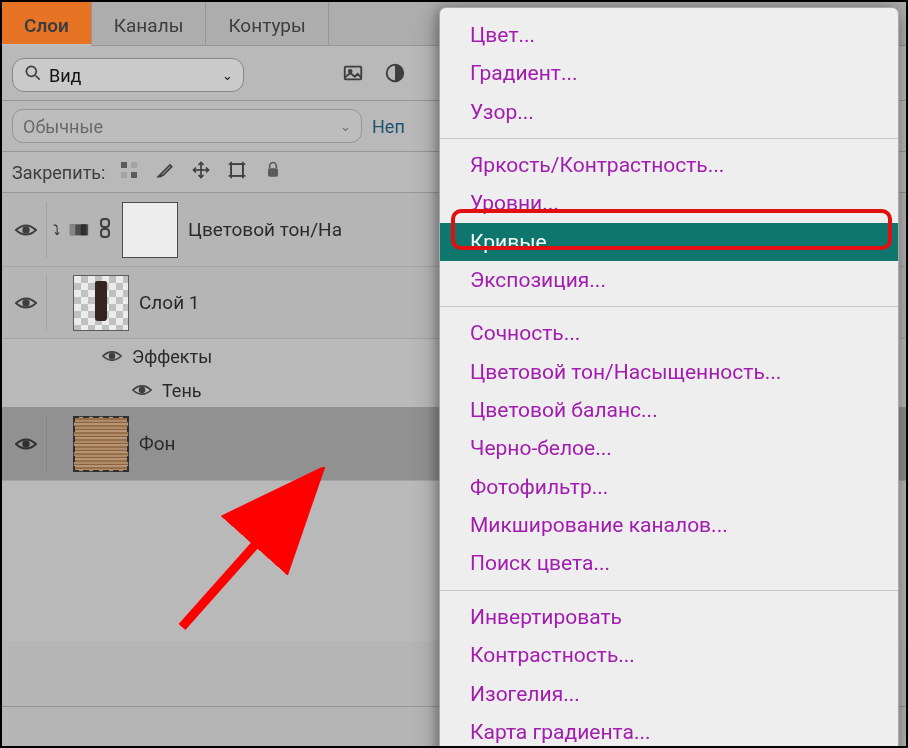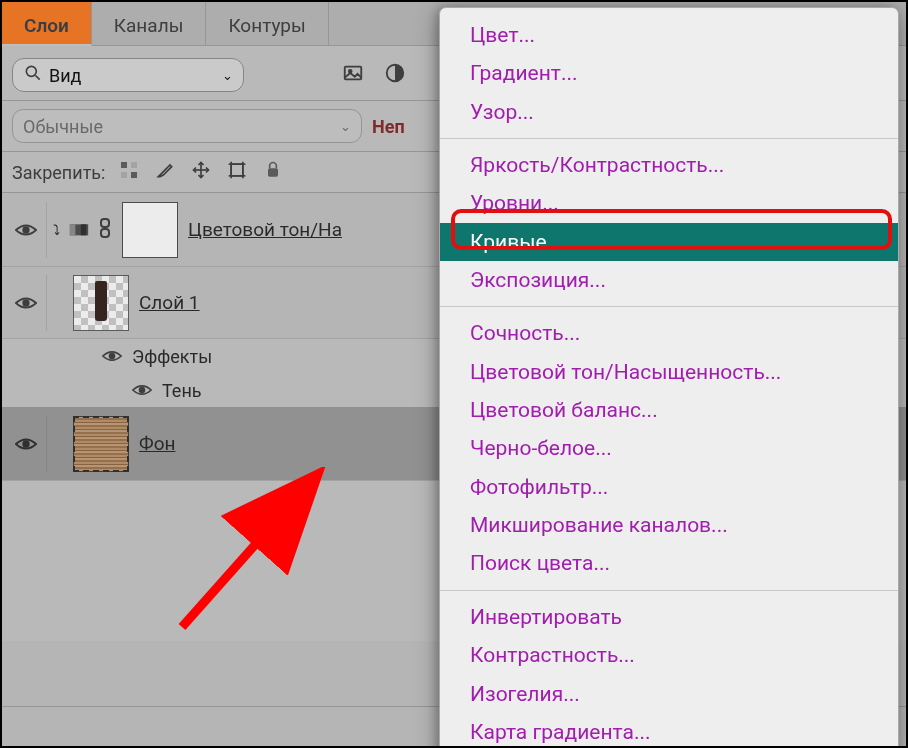--- a/index.html
+++ b/index.html
@@ -93,22 +93,21 @@
       border-radius: 11px;
       padding: 4px 10px;
       font-size: 18px;
       width: 350px;
       height: 34px;
       justify-content: space-between;
       color: #666;
     }
     .opacity-label {
       font-size: 18px;
-      color: #7f1d1d;
-      font-weight: bold;
+      color: #0c4a6e;
     }
     .lock-row {
       display: flex;
       align-items: center;
       padding: 8px 10px;
       gap: 14px;
       border-bottom: 1px solid #9a9a9a;
       background: #c3c3c3;
     }
     .lock-label {
@@ -195,24 +194,22 @@
       outline: 2px dashed #222;
       outline-offset: -2px;
     }
     .thumb.white-mask {
       background: #fff;
       border: 1px solid #444;
     }
     .layer-name {
       font-size: 19px;
       color: #1a1a1a;
-      text-decoration: underline;
     }
     .layer-name.under {
-      text-decoration: underline;
     }
     .effects-sub {
       padding: 4px 10px 4px 100px;
       display: flex;
       align-items: center;
       gap: 10px;
       font-size: 18px;
       color: #1a1a1a;
       height: 34px;
     }

